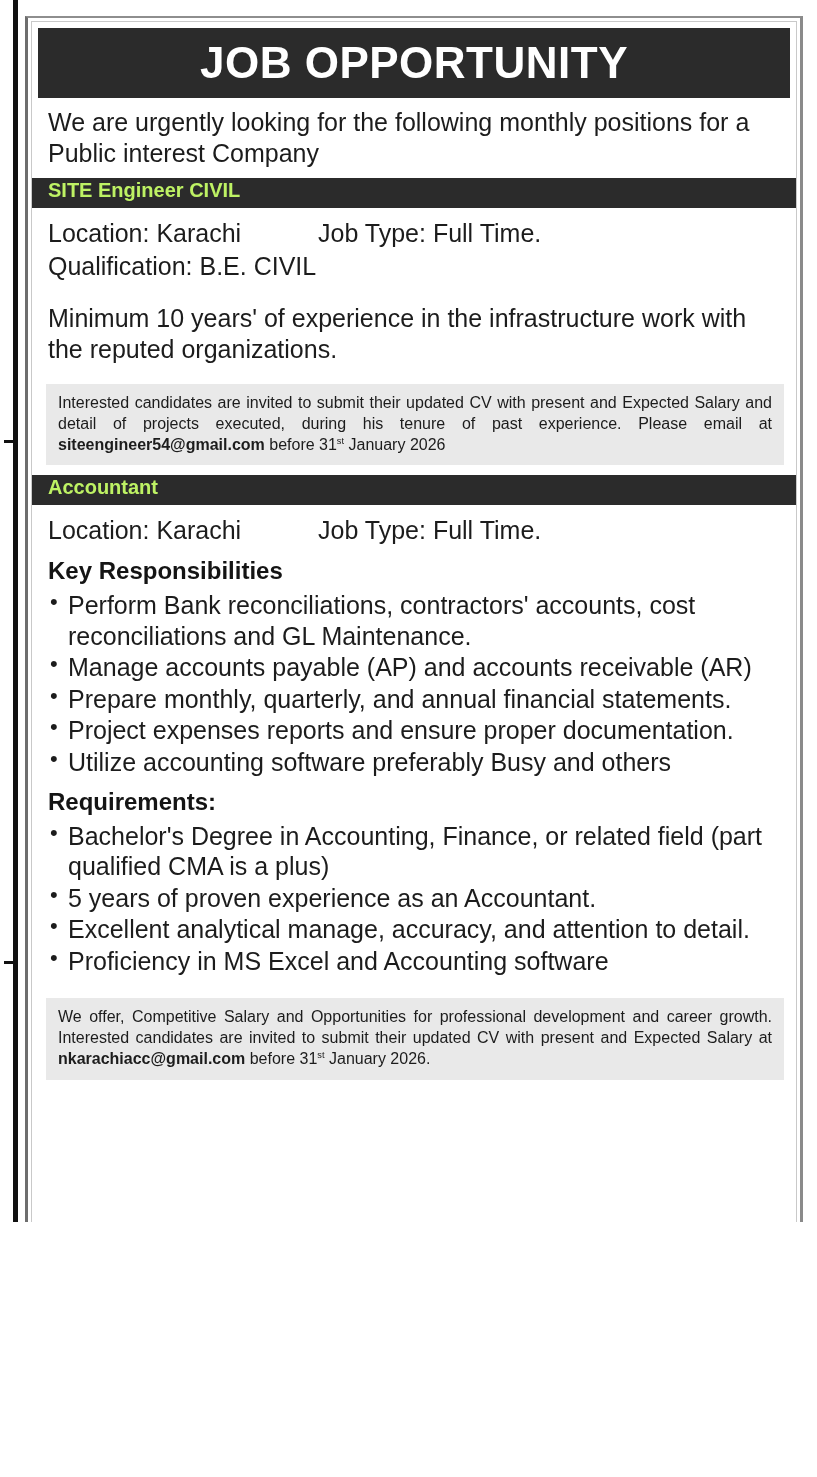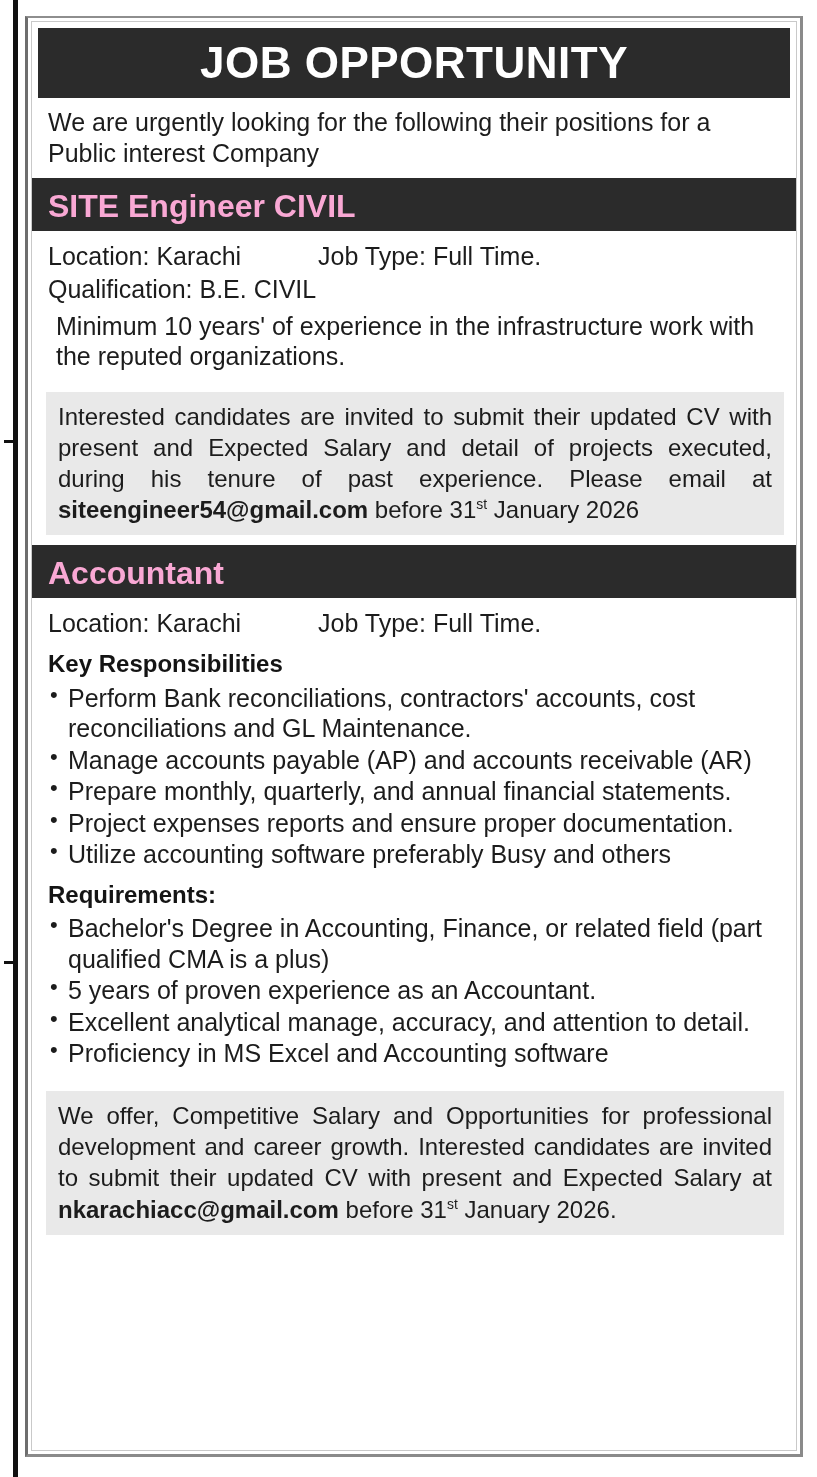--- a/index.html
+++ b/index.html
@@ -11,21 +11,21 @@
     width: 817px;
     height: 1477px;
     font-family: "Liberation Sans", sans-serif;
     -webkit-font-smoothing: none;
   }
 
   
   #page {
     position: relative;
     width: 817px;
-    height: 1477px;
+    height: 1222px;
     background: #ffffff;
     box-sizing: border-box;
     overflow: hidden;
   }
 
   
   .gutter-rule {
     position: absolute;
     left: 13px;
     top: 0px;
@@ -90,53 +90,53 @@
   .intro {
     padding: 9px 14px 10px 16px;
     font-size: 25px;
     line-height: 1.22;
     color: #1c1c1c;
   }
 
   
   .job-bar {
     background: #2b2b2b;
-    color: #f9a8d4;
-    font-size: 32px;
-    font-weight: bold;
-    padding: 12px 0 7px 16px;
+    color: #bef264;
+    font-size: 20px;
+    font-weight: bold;
+    padding: 2px 0 7px 16px;
     line-height: 1.05;
   }
 
   
   .job-body {
     padding: 10px 14px 8px 16px;
     font-size: 25px;
     line-height: 1.24;
     color: #1c1c1c;
   }
   .meta-row {
     display: flex;
     margin-bottom: 2px;
     justify-content: space-between;
   }
   .meta-loc { width: 270px; flex: 0 0 270px; }
   .meta-type { flex: 1 1 auto; }
-  .qual-row { margin-bottom: 6px; }
+  .qual-row { margin-bottom: 21px; }
   .job-para {
-    margin: 4px 0 0 8px;
+    margin: 4px 0 0 0;
     line-height: 1.22;
   }
 
   
   .cta-box {
     margin: 12px 12px 10px 14px;
     background: #e9e9e9;
     padding: 9px 12px 10px 12px;
-    font-size: 24px;
+    font-size: 16px;
     line-height: 1.30;
     color: #1c1c1c;
     text-align: justify;
     text-justify: inter-word;
   }
   .cta-box .email {
     font-weight: bold;
   }
   sup {
     font-size: 0.58em;
@@ -184,21 +184,21 @@
   <div class="tick t1"></div>
   <div class="tick t2"></div>
 
   <div class="ad-frame">
     <div class="ad-inner">
 
       <div class="masthead">
         <span class="masthead-title">JOB OPPORTUNITY</span>
       </div>
 
-      <div class="intro">We are urgently looking for the following their positions for a Public interest Company</div>
+      <div class="intro">We are urgently looking for the following monthly positions for a Public interest Company</div>
 
       <div class="job-bar">SITE Engineer CIVIL</div>
 
       <div class="job-body">
         <div class="meta-row">
           <span class="meta-loc">Location: Karachi</span>
           <span class="meta-type">Job Type: Full Time.</span>
         </div>
         <div class="qual-row">Qualification: B.E. CIVIL</div>
         <div class="job-para">Minimum 10 years' of experience in the infrastructure work with the reputed organizations.</div>

